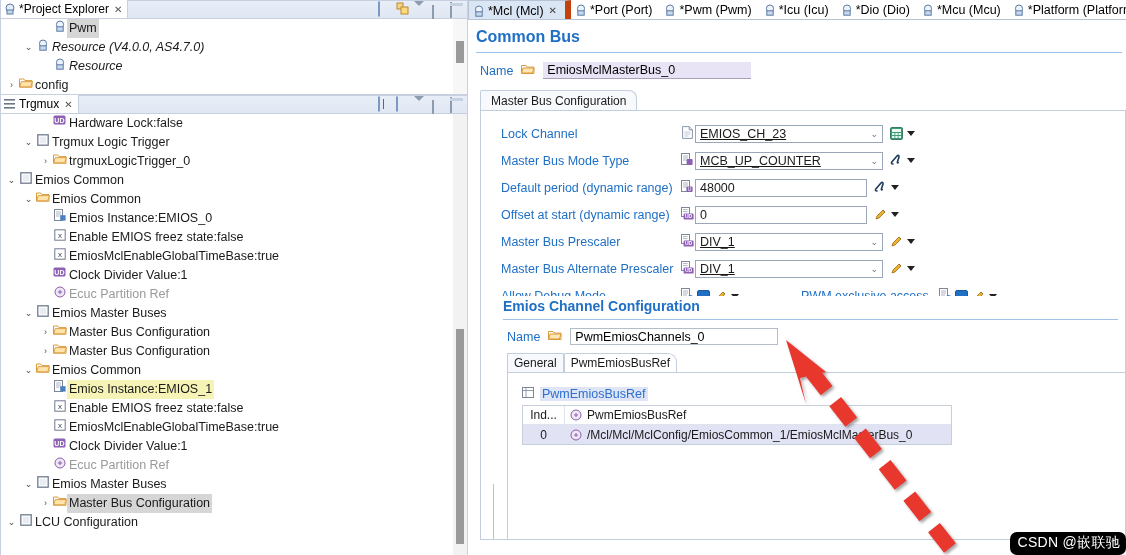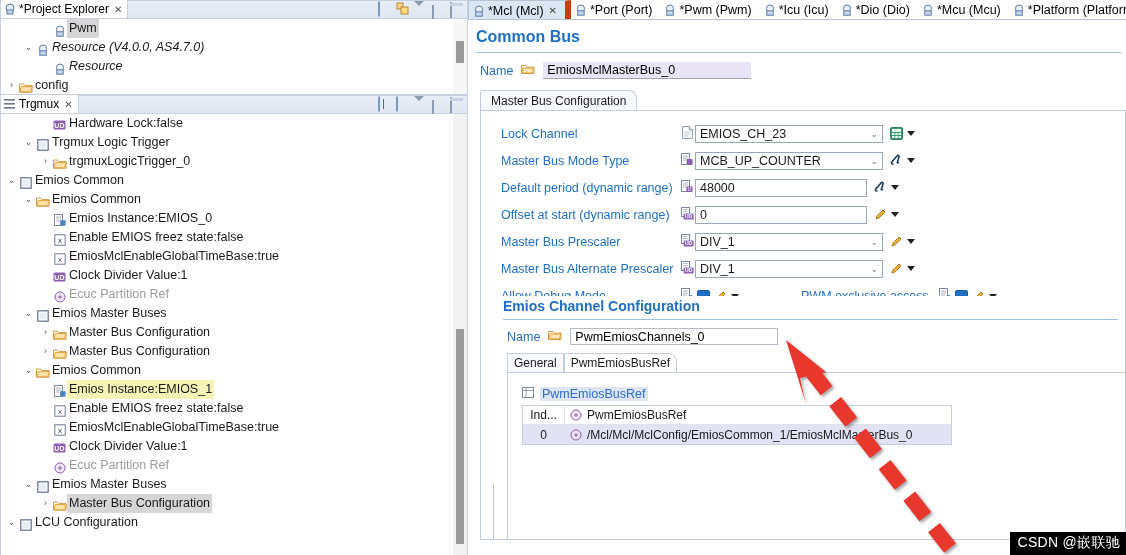--- a/index.html
+++ b/index.html
@@ -50,21 +50,21 @@
   .sq::before { content: ""; position: absolute; left: 2px; right: 2px; top: 4px; height: 1px; background: #3b6ea5; }
   .sq.plus::after { content: ""; position: absolute; top: 2px; bottom: 2px; left: 4px; width: 1px; background: #3b6ea5; }
   .tri-d { width: 0; height: 0; border-left: 5px solid transparent; border-right: 5px solid transparent; border-top: 5px solid #8c9bb0; }
   .minbox { width: 10px; height: 5px; border: 1px solid #8c9bb0; background: #dfe6f0; }
   .maxbox { width: 10px; height: 9px; border: 1px solid #8c9bb0; background: #fff; }
   .maxbox::before { content:""; position:absolute; left:0; right:0; top:0; height:3px; background:#c6d2e2; }
 
   
   .treebody { position: absolute; left: 0; right: 0; top: 18px; bottom: 0; overflow: hidden; background: #fff; }
   .trow {
-    height: 19px; display: flex; align-items: flex-end;
+    height: 19px; display: flex; align-items: flex-start;
     white-space: nowrap; font-size: 12.5px; line-height: 19px;
     padding-left: 2px;
   }
   .trow .twist {
     width: 13px; flex: 0 0 13px; text-align: center; color: #4a4a4a;
     font-size: 9px; user-select: none;
   }
   .trow .ticon { width: 15px; flex: 0 0 15px; display: inline-block; text-align: center; position: relative; height: 14px;}
   .trow .tlabel { padding: 0 2px; }
   .trow.sel-yellow .tlabel { background: #f5f4b6; }
@@ -110,21 +110,21 @@
   .sec-body { margin-left:12px; border:1px solid #c3cedd; border-top:1px solid #c3cedd;
               background:#fff; height:430px; position:relative; overflow:hidden; }
 
   .field-row { display:flex; align-items:center; height:27px; padding-left:20px; }
   .field-lbl { color:#1f6fc4; font-size:12.5px; width:178px; flex:0 0 178px; }
   .f-ico { width:16px; flex:0 0 16px; text-align:center; position:relative; height:16px;}
   .combo {
     width:188px; height:18px; border:1px solid #9aa7b8; background:#fff;
     display:flex; align-items:center; padding:0 4px; font-size:12.5px; position:relative;
   }
-  .combo .cval { flex:1; white-space:nowrap; overflow:hidden; }
+  .combo .cval { flex:1; white-space:nowrap; overflow:hidden;text-decoration:underline; }
   .combo .carrow { color:#6b7686; font-size:9px; }
   .txtfield { width:172px; height:18px; border:1px solid #9aa7b8; background:#fff;
               display:flex; align-items:center; padding:0 4px; font-size:12.5px; }
   .rowtools { display:flex; align-items:center; gap:4px; margin-left:7px; }
   .pencil { width:13px;height:13px;display:inline-block;position:relative;}
   .caret { width:0;height:0;border-left:4px solid transparent;border-right:4px solid transparent;border-top:5px solid #222; }
   .chk { width:13px;height:13px;background:#1f6fc4;border:1px solid #195a9e;border-radius:2px;position:relative;}
   .chk::after{content:"";position:absolute;left:3px;top:5px;width:4px;height:2px;border-left:1.5px solid #fff;border-bottom:1.5px solid #fff;transform:rotate(-45deg);}
 
   
@@ -150,20 +150,21 @@
   .c-val { flex:1; white-space:nowrap; overflow:hidden; }
 
   .left-rail { position:absolute; left:2px; top:188px; width:6px; height:360px; }
   .rail-seg { position:absolute; left:0; width:5px; border-left:1px solid #b9c2d0; }
 
   
   .watermark {
     position:absolute; right:0; bottom:0; background:#000; color:#fff;
     font-size:14px; padding:2px 6px 3px 8px; letter-spacing:0.3px;
     font-family:"Liberation Sans", sans-serif;
+    border-radius:7px;
   }
   
   #annot { position:absolute; left:0; top:0; width:1126px; height:555px; pointer-events:none; }
 </style>
 </head>
 <body>
 
 <div id="root">
 
   <div class="view" id="project-explorer" style="left:0; top:0; width:468px; height:95px;">

